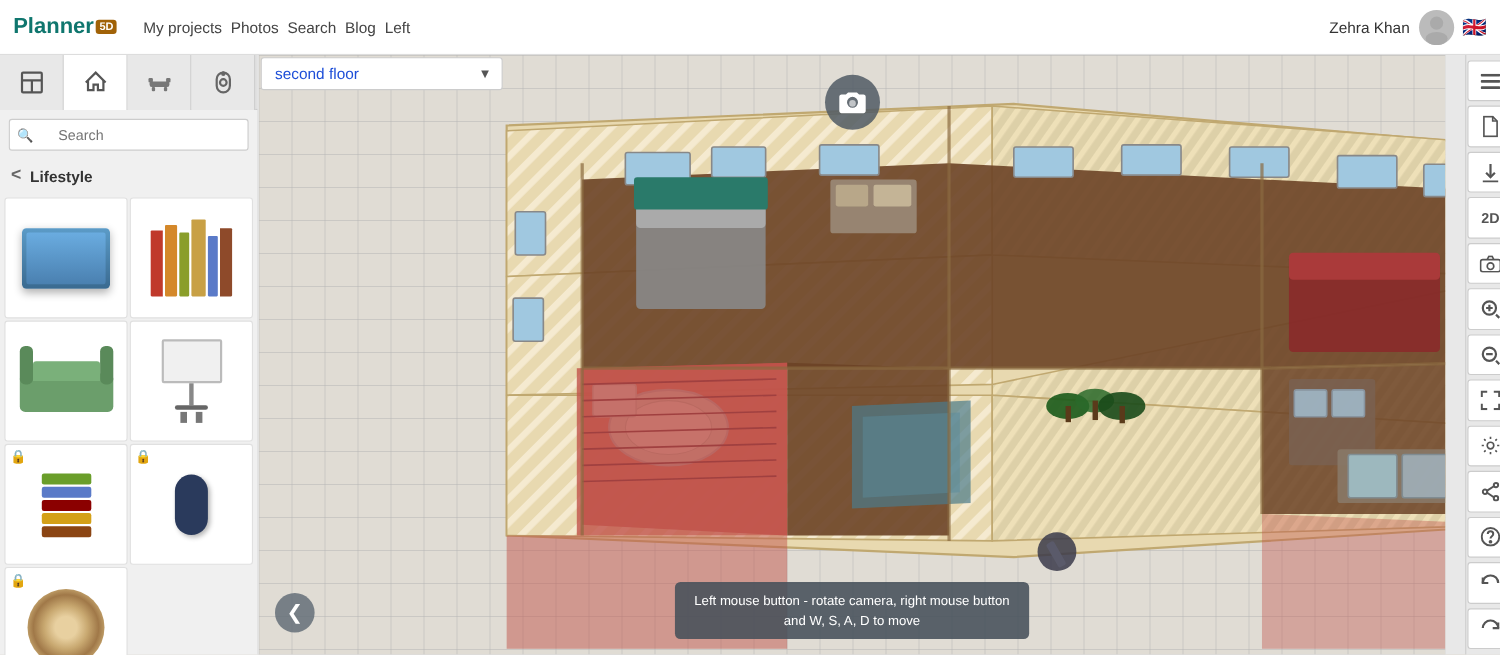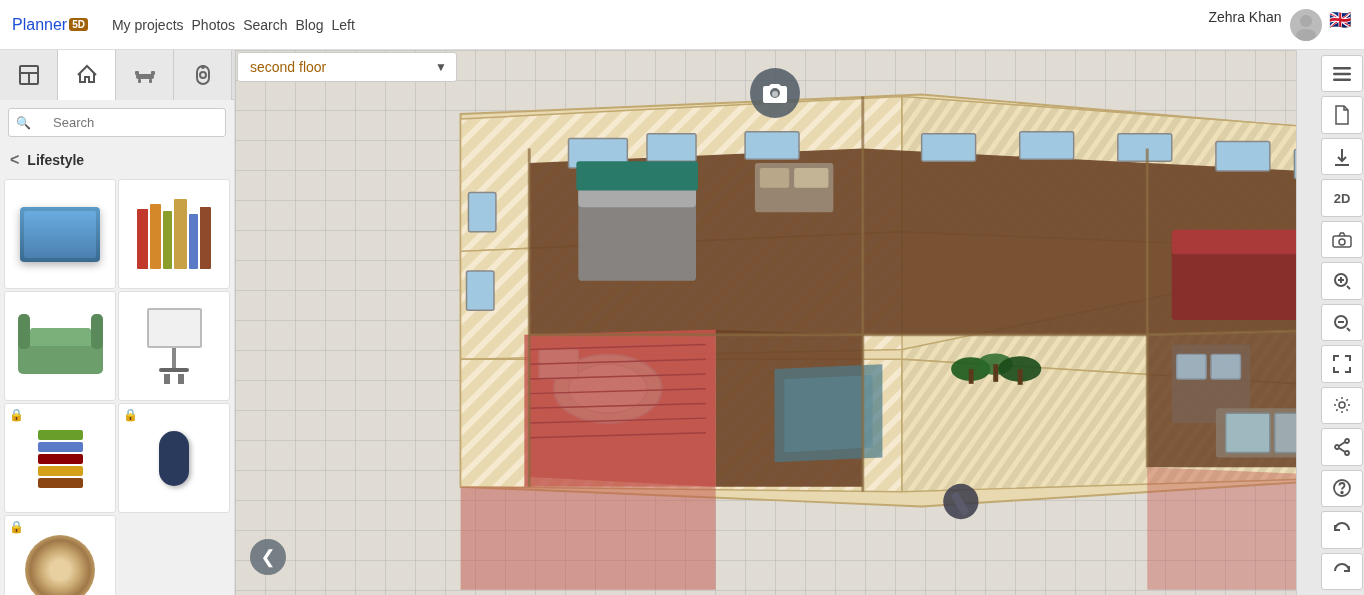--- a/index.html
+++ b/index.html
@@ -5,28 +5,28 @@
     * { margin: 0; padding: 0; box-sizing: border-box; }
     body { width: 1364px; height: 595px; overflow: hidden; font-family: Arial, sans-serif; background: #e8e8e8; }
 
     
     #top-nav {
       position: absolute; top: 0; left: 0; right: 0; height: 50px;
       background: #fff; border-bottom: 1px solid #ddd;
       display: flex; align-items: center; padding: 0 12px; z-index: 100;
     }
     .logo-area { display: flex; align-items: center; margin-right: 24px; }
-    .logo-text { font-size: 16px; font-weight: normal; color: #1d4ed8; }
+    .logo-text { font-size: 20px; font-weight: bold; color: #0f766e; }
     .logo-badge {
       background: #a16207; color: #fff; font-size: 10px; font-weight: bold;
       border-radius: 3px; padding: 1px 3px; margin-left: 2px;
     }
     .nav-links { display: flex; gap: 8px; flex: 1; }
     .nav-link { font-size: 14px; color: #444; cursor: pointer; text-decoration: none; }
-    .user-area { display: flex; align-items: flex-start; gap: 8px; }
+    .user-area { display: flex; align-items: center; gap: 8px; }
     .user-name { font-size: 14px; color: #333; }
     .user-avatar {
       width: 32px; height: 32px; border-radius: 50%; background: #bbb;
       display: flex; align-items: center; justify-content: center; color: #fff; font-size: 14px;
     }
     .flag { font-size: 18px; }
 
     
     #left-sidebar {
       position: absolute; top: 50px; left: 0; width: 235px; bottom: 0;
@@ -43,21 +43,21 @@
       background: #e8e8e8;
     }
     .tool-btn.active { background: #fff; }
 
     
     .floor-selector {
       position: absolute; top: 52px; left: 237px; z-index: 200;
     }
     .floor-select {
       appearance: none; background: #fff; border: 1px solid #ccc;
-      padding: 6px 30px 6px 12px; font-size: 14px; color: #a16207;
+      padding: 6px 30px 6px 12px; font-size: 14px; color: #1d4ed8;
       border-radius: 3px; cursor: pointer; width: 220px;
       background-image: none;
     }
     .floor-select-wrapper {
       position: relative; display: inline-block;
     }
     .floor-select-arrow {
       position: absolute; right: 10px; top: 50%; transform: translateY(-50%);
       font-size: 12px; color: #555; pointer-events: none;
     }
@@ -135,23 +135,23 @@
     
     .tooltip-bar {
       position: absolute; bottom: 14px; left: 50%; transform: translateX(-50%);
       background: rgba(70,80,90,0.88); color: #fff; font-size: 12px;
       padding: 8px 18px; border-radius: 5px; white-space: nowrap; z-index: 10;
       text-align: center; line-height: 1.5;
     }
 
     
     #right-sidebar {
-      position: absolute; top: 50px; right: 0; width: 68px; bottom: 0;
+      position: absolute; top: 50px; right: 0; width: 32px; bottom: 0;
       background: #e8e8e8; border-left: 1px solid #ccc; z-index: 90;
-      display: flex; flex-direction: column; align-items: flex-end; padding: 4px 0; gap: 2px;
+      display: flex; flex-direction: column; align-items: flex-start; padding: 4px 0; gap: 2px;
     }
     .right-btn {
       width: 42px; height: 42px; background: #fff; border: 1px solid #ccc;
       border-radius: 3px; display: flex; align-items: center; justify-content: center;
       cursor: pointer; font-size: 16px; color: #555; margin: 1px;
     }
     .right-btn.text-btn { font-size: 13px; font-weight: bold; color: #555; }
 
     
     .scene-svg { position: absolute; inset: 0; width: 100%; height: 100%; }
@@ -418,20 +418,24 @@
     <svg width="26" height="22" viewBox="0 0 26 22" fill="white">
       <path d="M9 2L7 4H3C1.9 4 1 4.9 1 6v13c0 1.1.9 2 2 2h20c1.1 0 2-.9 2-2V6c0-1.1-.9-2-2-2h-4l-2-2H9zm4 14a5 5 0 110-10 5 5 0 010 10z"></path>
       <circle cx="13" cy="12" r="3" fill="rgba(255,255,255,0.6)"></circle>
     </svg>
   </div>
 
   <div class="nav-back-btn">
     <span>❮</span>
   </div>
 
+  <div class="tooltip-bar">
+    <span>Left mouse button - rotate camera, right mouse button</span><br>
+    <span>and W, S, A, D to move</span>
+  </div>
 </div>
 
 <div id="right-sidebar">
   <div class="right-btn" title="Menu">
     <svg width="18" height="14" viewBox="0 0 18 14" fill="#555">
       <rect y="0" width="18" height="2.5" rx="1.2"></rect>
       <rect y="5.75" width="18" height="2.5" rx="1.2"></rect>
       <rect y="11.5" width="18" height="2.5" rx="1.2"></rect>
     </svg>
   </div>

